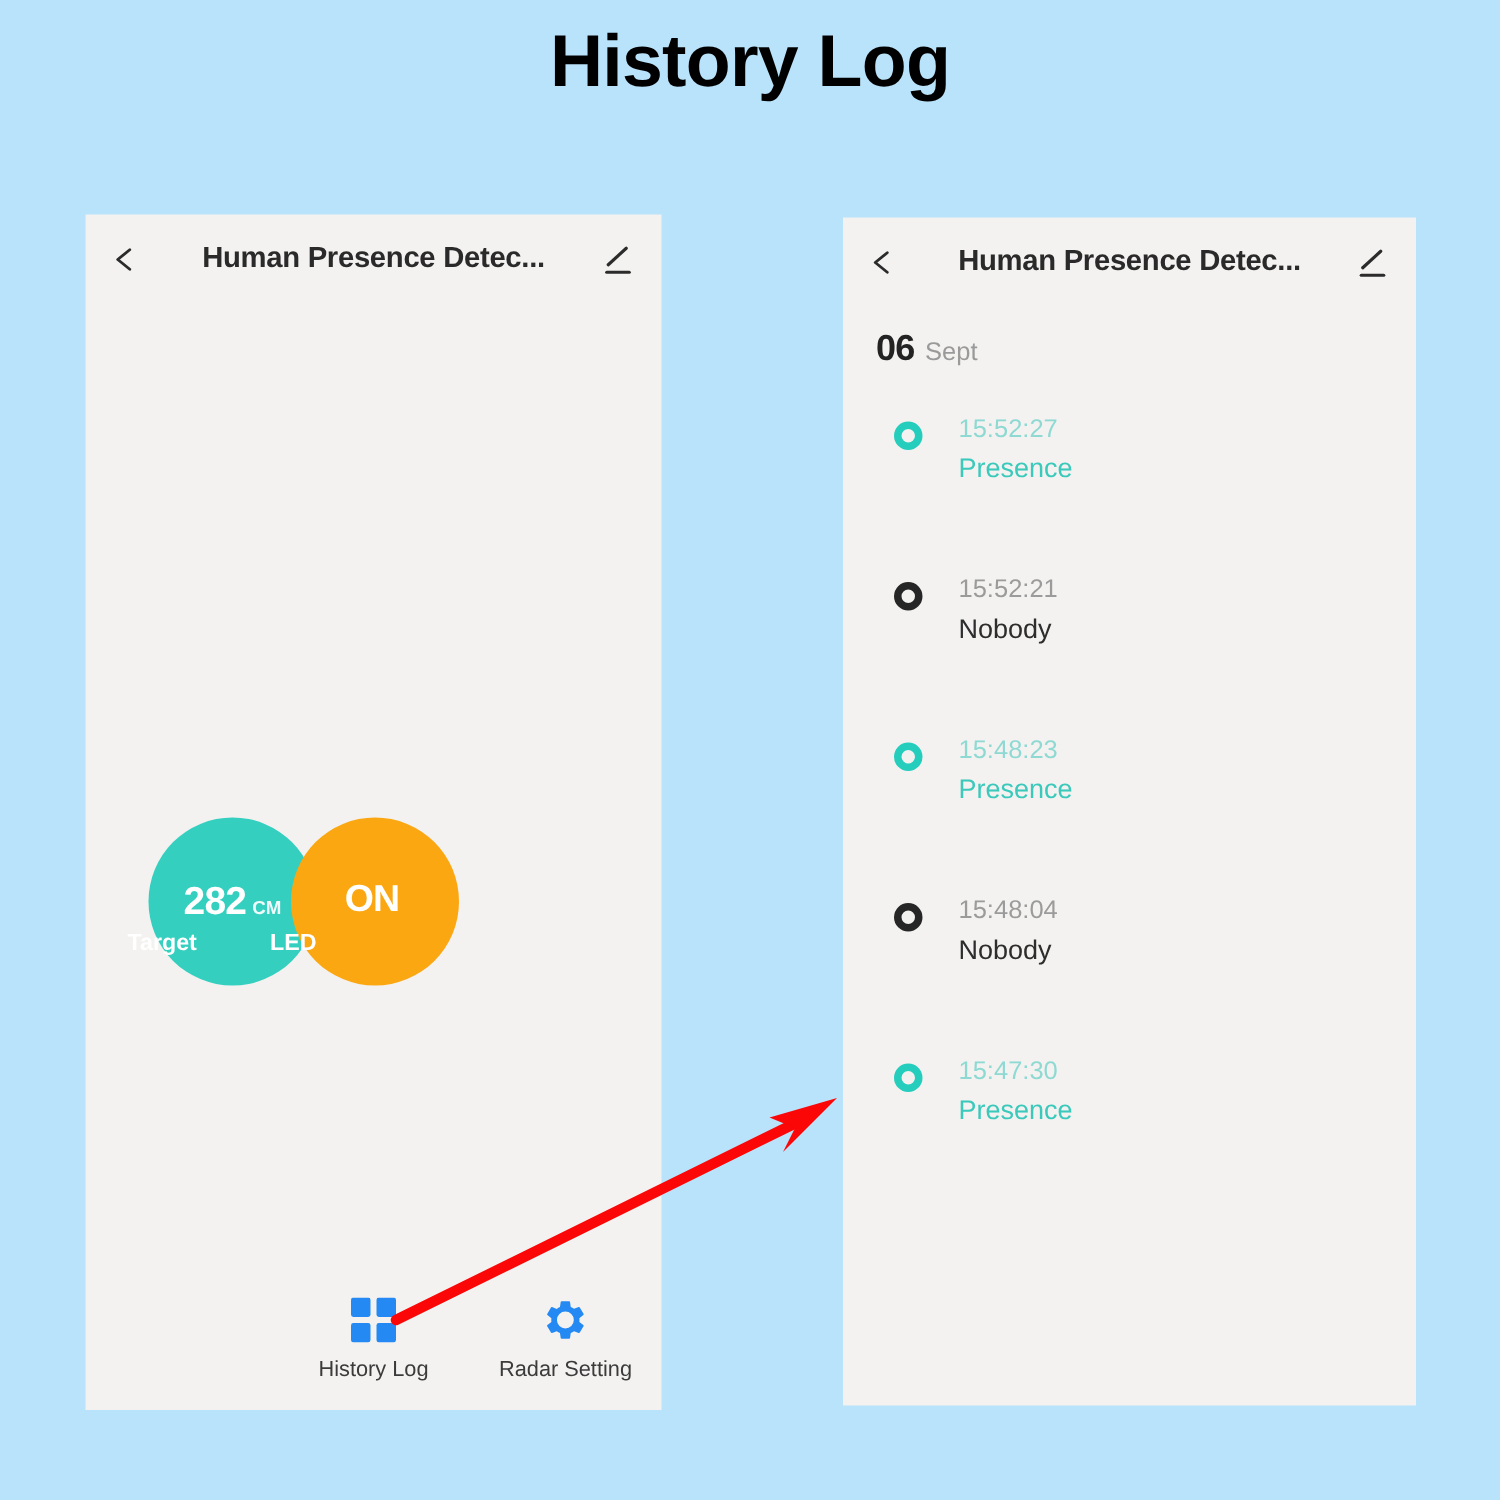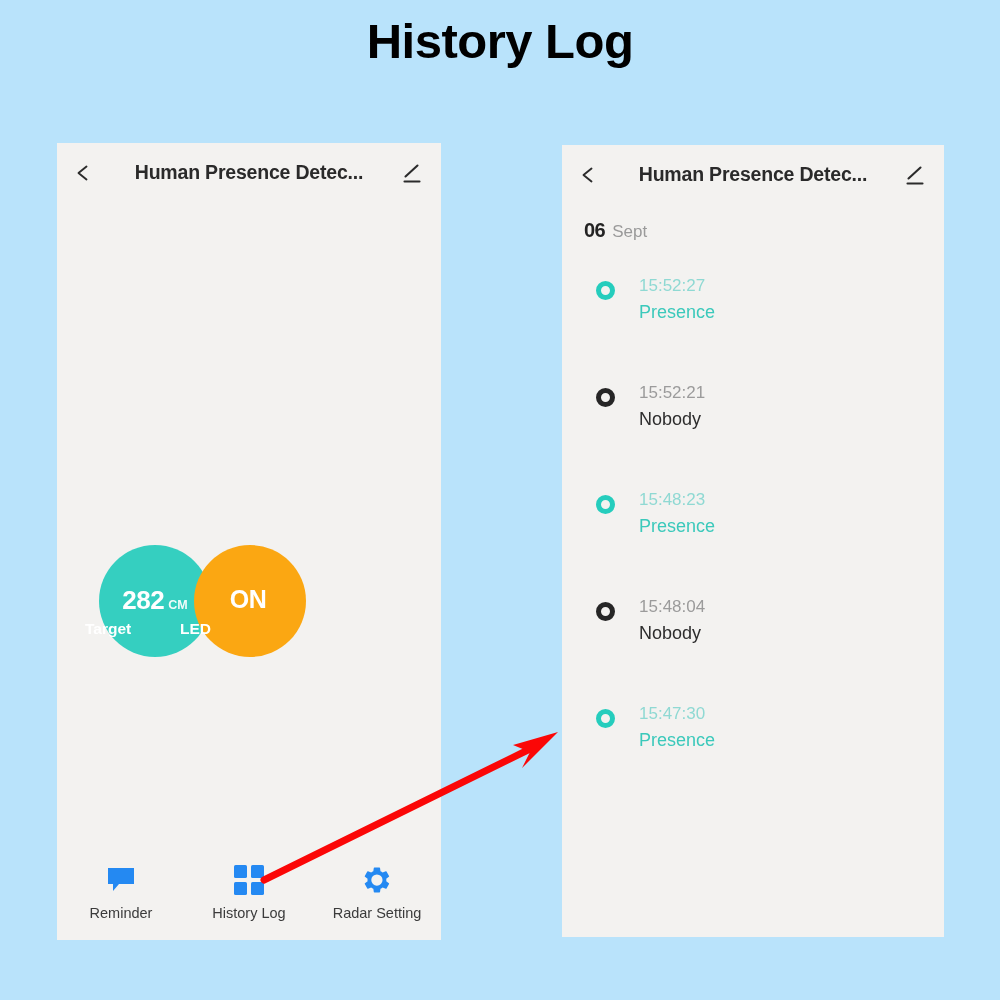--- a/index.html
+++ b/index.html
@@ -178,21 +178,21 @@
   }
 
   
   .date-header {
     position: absolute;
     left: 22px;
     top: 74px;
     white-space: nowrap;
   }
   .date-day {
-    font-size: 20px;
+    font-size: 24px;
     font-weight: bold;
     color: #232323;
     letter-spacing: -0.5px;
   }
   .date-month {
     font-size: 17px;
     color: #9a9a9a;
     margin-left: 7px;
   }
 
@@ -276,28 +276,20 @@
     </div>
     <div class="metric metric-2">
       <div class="val-row">
         <span class="val">ON</span><span class="unit"></span>
       </div>
       <div class="name">LED</div>
     </div>
   </div>
 
   <div class="bottom-nav">
-    <div class="nav-item nav-1">
-      <div class="nav-icon">
-        <svg width="30" height="28" viewBox="0 0 30 28">
-          <path d="M2 2 H28 V18 H13 L7 25 V18 H2 Z" fill="#2489f2"></path>
-        </svg>
-      </div>
-      <div class="nav-label">Reminder</div>
-    </div>
     <div class="nav-item nav-2">
       <div class="nav-icon">
         <svg width="30" height="30" viewBox="0 0 30 30">
           <rect x="0" y="0" width="13" height="13" rx="1.6" fill="#2489f2"></rect>
           <rect x="17" y="0" width="13" height="13" rx="1.6" fill="#2489f2"></rect>
           <rect x="0" y="17" width="13" height="13" rx="1.6" fill="#2489f2"></rect>
           <rect x="17" y="17" width="13" height="13" rx="1.6" fill="#2489f2"></rect>
         </svg>
       </div>
       <div class="nav-label">History Log</div>

